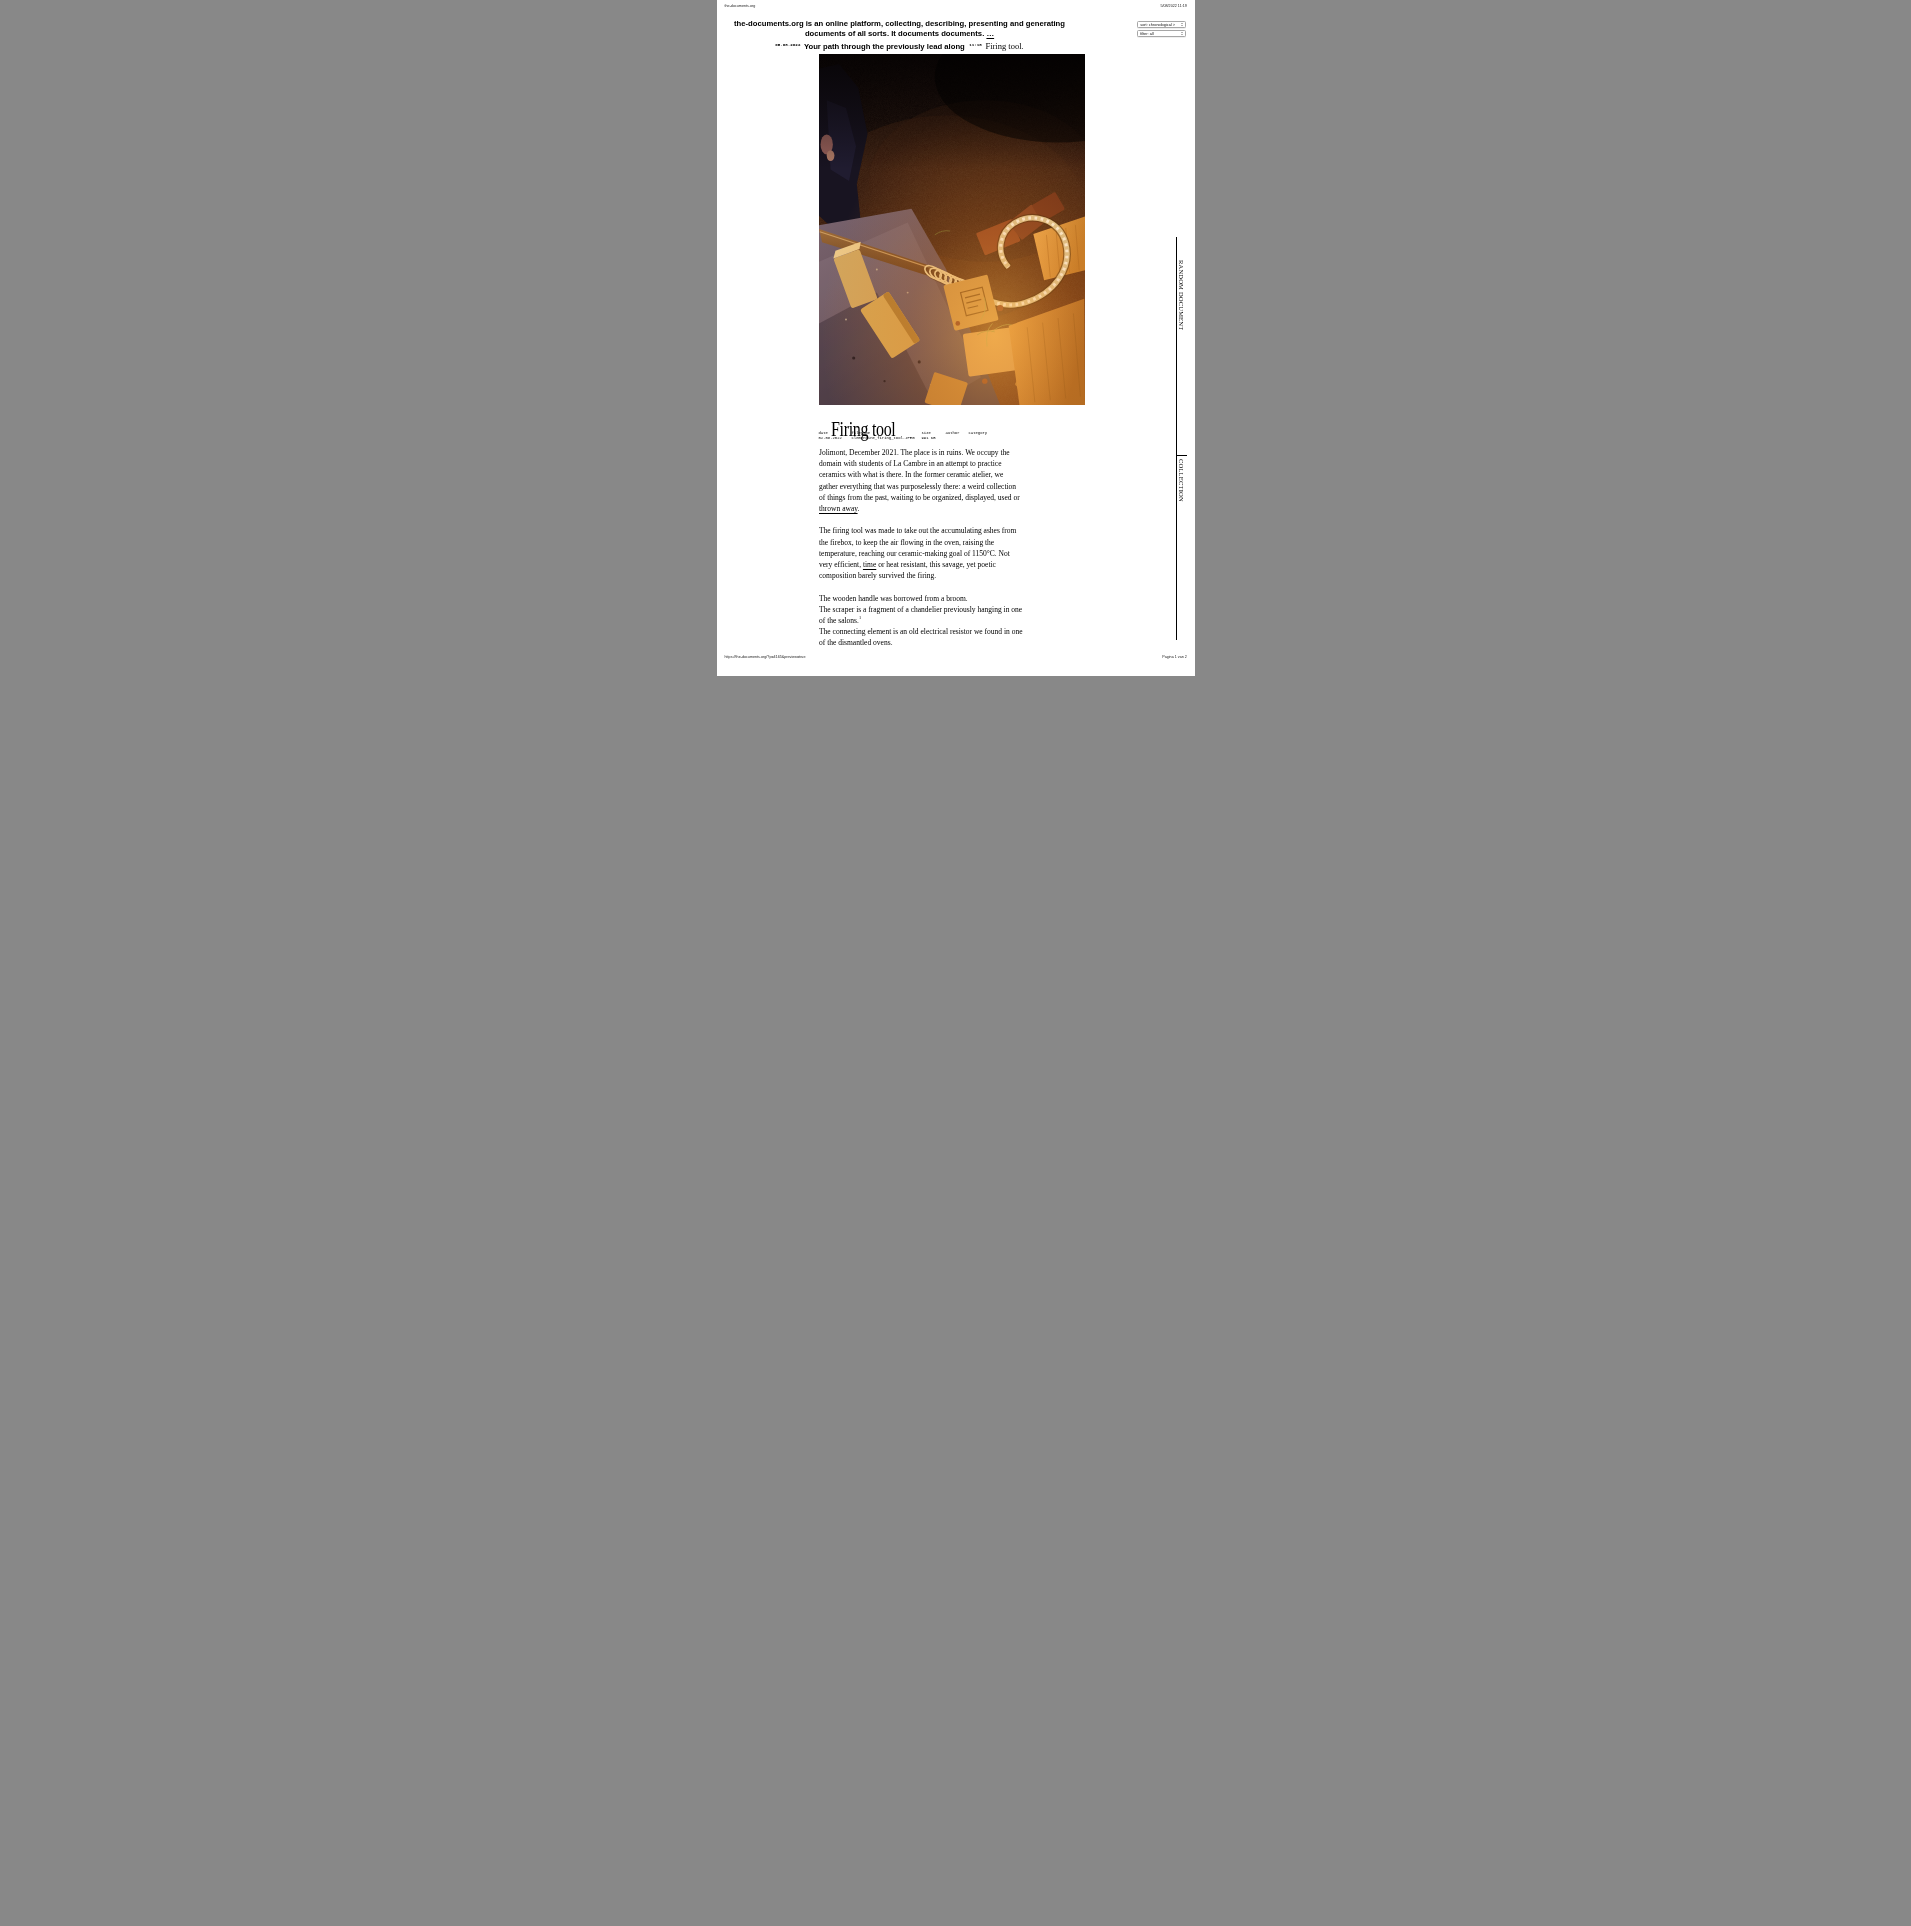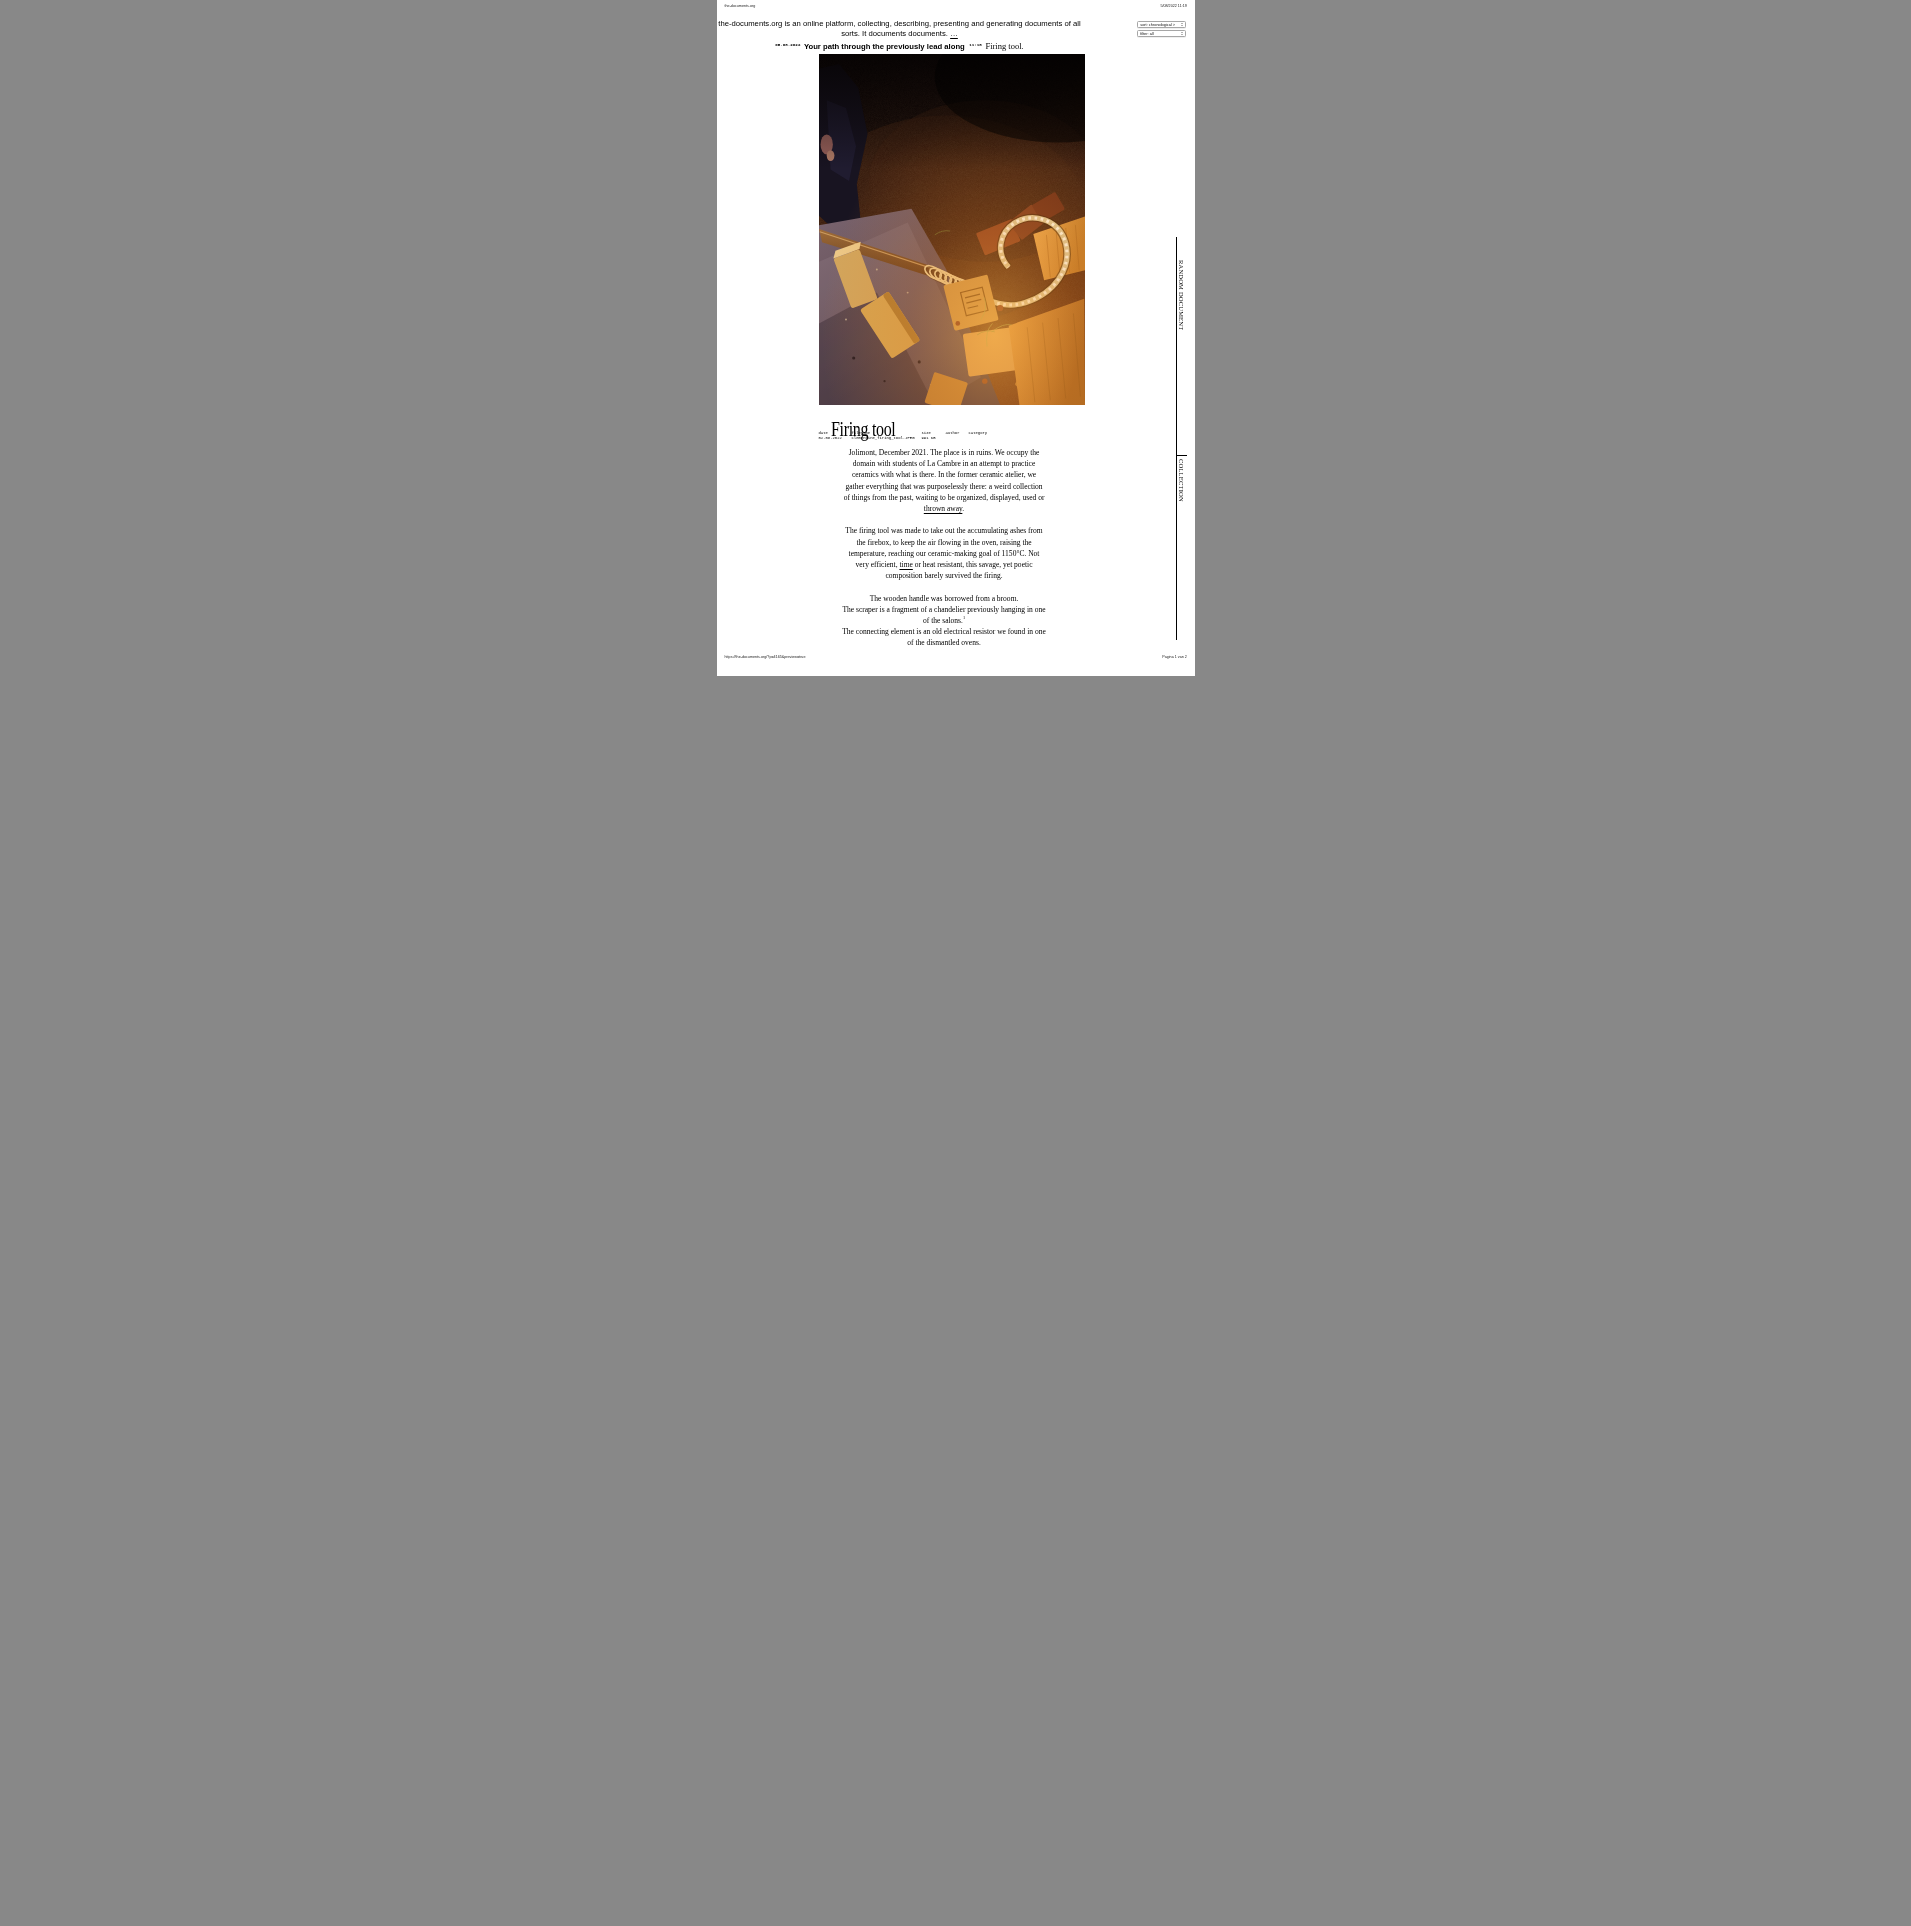--- a/index.html
+++ b/index.html
@@ -8,21 +8,21 @@
         font-family:"Liberation Sans",sans-serif;color:#000;overflow:hidden;}
 
   
   .print-header{position:absolute;top:3.9px;left:8px;right:7.7px;display:flex;
     justify-content:space-between;font-size:3.7px;color:#222;}
   .print-footer{position:absolute;top:655px;left:8px;right:7.7px;display:flex;
     justify-content:space-between;font-size:3.7px;color:#222;}
 
   
   .masthead{position:absolute;top:19px;left:0;width:366px;text-align:center;
-    font-weight:normal;font-size:7.7px;line-height:10.4px;}
+    font-weight:bold;font-size:7.7px;line-height:10.4px;}
   .masthead a,.tlink{color:#000;text-decoration:underline;text-decoration-thickness:0.8px;text-underline-offset:1.5px;}
   .path-line{position:absolute;top:41px;left:0;width:366px;text-align:center;
     font-weight:bold;font-size:7.7px;}
   .mono-sup{font-family:"Liberation Mono",monospace;font-size:4.2px;font-weight:bold;
     position:relative;top:-2.7px;margin-right:1.5px;}
   .path-doc{font-family:"Liberation Serif",serif;font-weight:normal;font-size:8.5px;
     text-decoration:none;color:#000;}
 
   
   .photo{position:absolute;left:102px;top:54px;width:266px;height:351px;background:#120705;}
@@ -32,21 +32,21 @@
   .doc-title{position:absolute;left:102px;top:407px;font-family:"Liberation Serif",serif;
     font-size:20px;line-height:1;white-space:nowrap;}
   .doc-title span{display:inline-block;transform:scaleX(.8);transform-origin:0 80%;letter-spacing:-0.4px;}
   .meta{position:absolute;left:102px;top:431px;font-family:"Liberation Mono",monospace;
     font-size:3.9px;line-height:5px;}
   .meta .row{display:flex;}
   .meta .c1{width:33px;}.meta .c2{width:70px;}.meta .c3{width:24px;}.meta .c4{width:23px;}.meta .c5{width:31px;}
 
   
   .body-text{position:absolute;left:102px;top:447px;width:266px;
-    font-family:"Liberation Serif",serif;font-size:8px;line-height:11.2px;text-align:center;}
+    font-family:"Liberation Serif",serif;font-size:8px;line-height:11.2px;}
   .body-text p{margin:0 0 11.2px 0;transform:scaleX(.94);transform-origin:0 0;}
   .body-text sup{font-size:4.6px;line-height:0;}
 
   
   .v-line{position:absolute;left:459px;top:237px;width:0.8px;height:403px;background:#000;}
   .v-tick{position:absolute;left:459px;top:455px;width:11.2px;height:0.8px;background:#000;}
   .side-label{position:absolute;left:461px;writing-mode:vertical-rl;
     font-family:"Liberation Serif",serif;font-size:6.5px;letter-spacing:0.2px;
     color:#000;text-decoration:none;white-space:nowrap;}
   .side-random{top:260px;}

